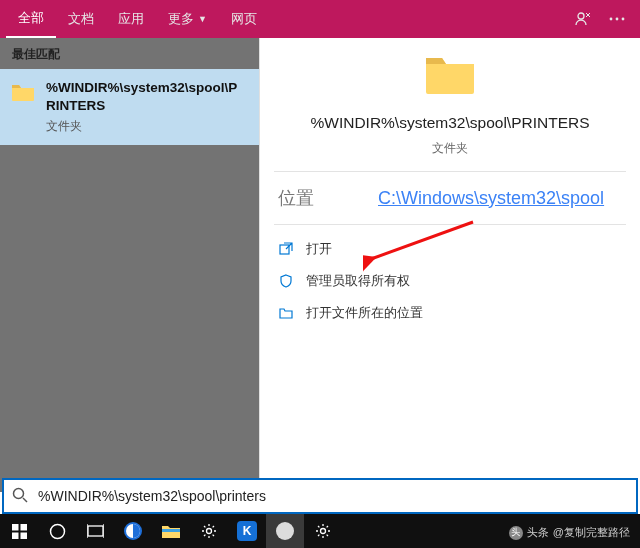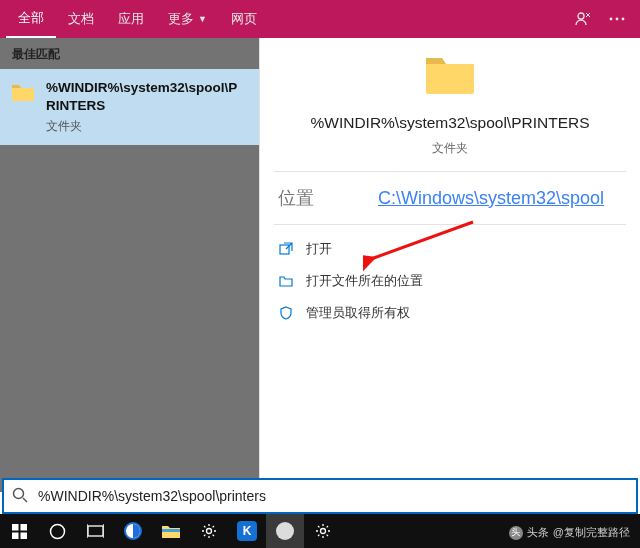--- a/index.html
+++ b/index.html
@@ -126,32 +126,32 @@
           <svg width="14" height="14" viewBox="0 0 14 14" fill="none" stroke="currentColor" stroke-width="1.2">
               <rect x="1" y="3" width="9" height="9"></rect>
               <path d="M5 1h8v8M13 1L7 7"></path>
             </svg>
         </span>
         <span>打开</span>
       </div>
       <div class="action-item">
         <span class="action-icon">
           <svg width="14" height="14" viewBox="0 0 14 14" fill="none" stroke="currentColor" stroke-width="1.2">
+              <path d="M7 1l5 2v4c0 3-2 5-5 6-3-1-5-3-5-6V3l5-2z"></path>
+            </svg>
+        </span>
+        <span>管理员取得所有权</span>
+      </div>
+      <div class="action-item">
+        <span class="action-icon">
+          <svg width="14" height="14" viewBox="0 0 14 14" fill="none" stroke="currentColor" stroke-width="1.2">
               <path d="M1 3h4l1 2h7v7H1z"></path>
             </svg>
         </span>
         <span>打开文件所在的位置</span>
-      </div>
-      <div class="action-item">
-        <span class="action-icon">
-          <svg width="14" height="14" viewBox="0 0 14 14" fill="none" stroke="currentColor" stroke-width="1.2">
-              <path d="M7 1l5 2v4c0 3-2 5-5 6-3-1-5-3-5-6V3l5-2z"></path>
-            </svg>
-        </span>
-        <span>管理员取得所有权</span>
       </div>
     </div>
   </div>
 </div>
 
 <svg class="arrow-annotation" width="120" height="70">
   <defs>
       <marker id="ah" markerWidth="10" markerHeight="8" refX="2" refY="4" orient="auto">
         <path d="M8 0L0 4l8 4z" fill="#e11"></path>
       </marker>

